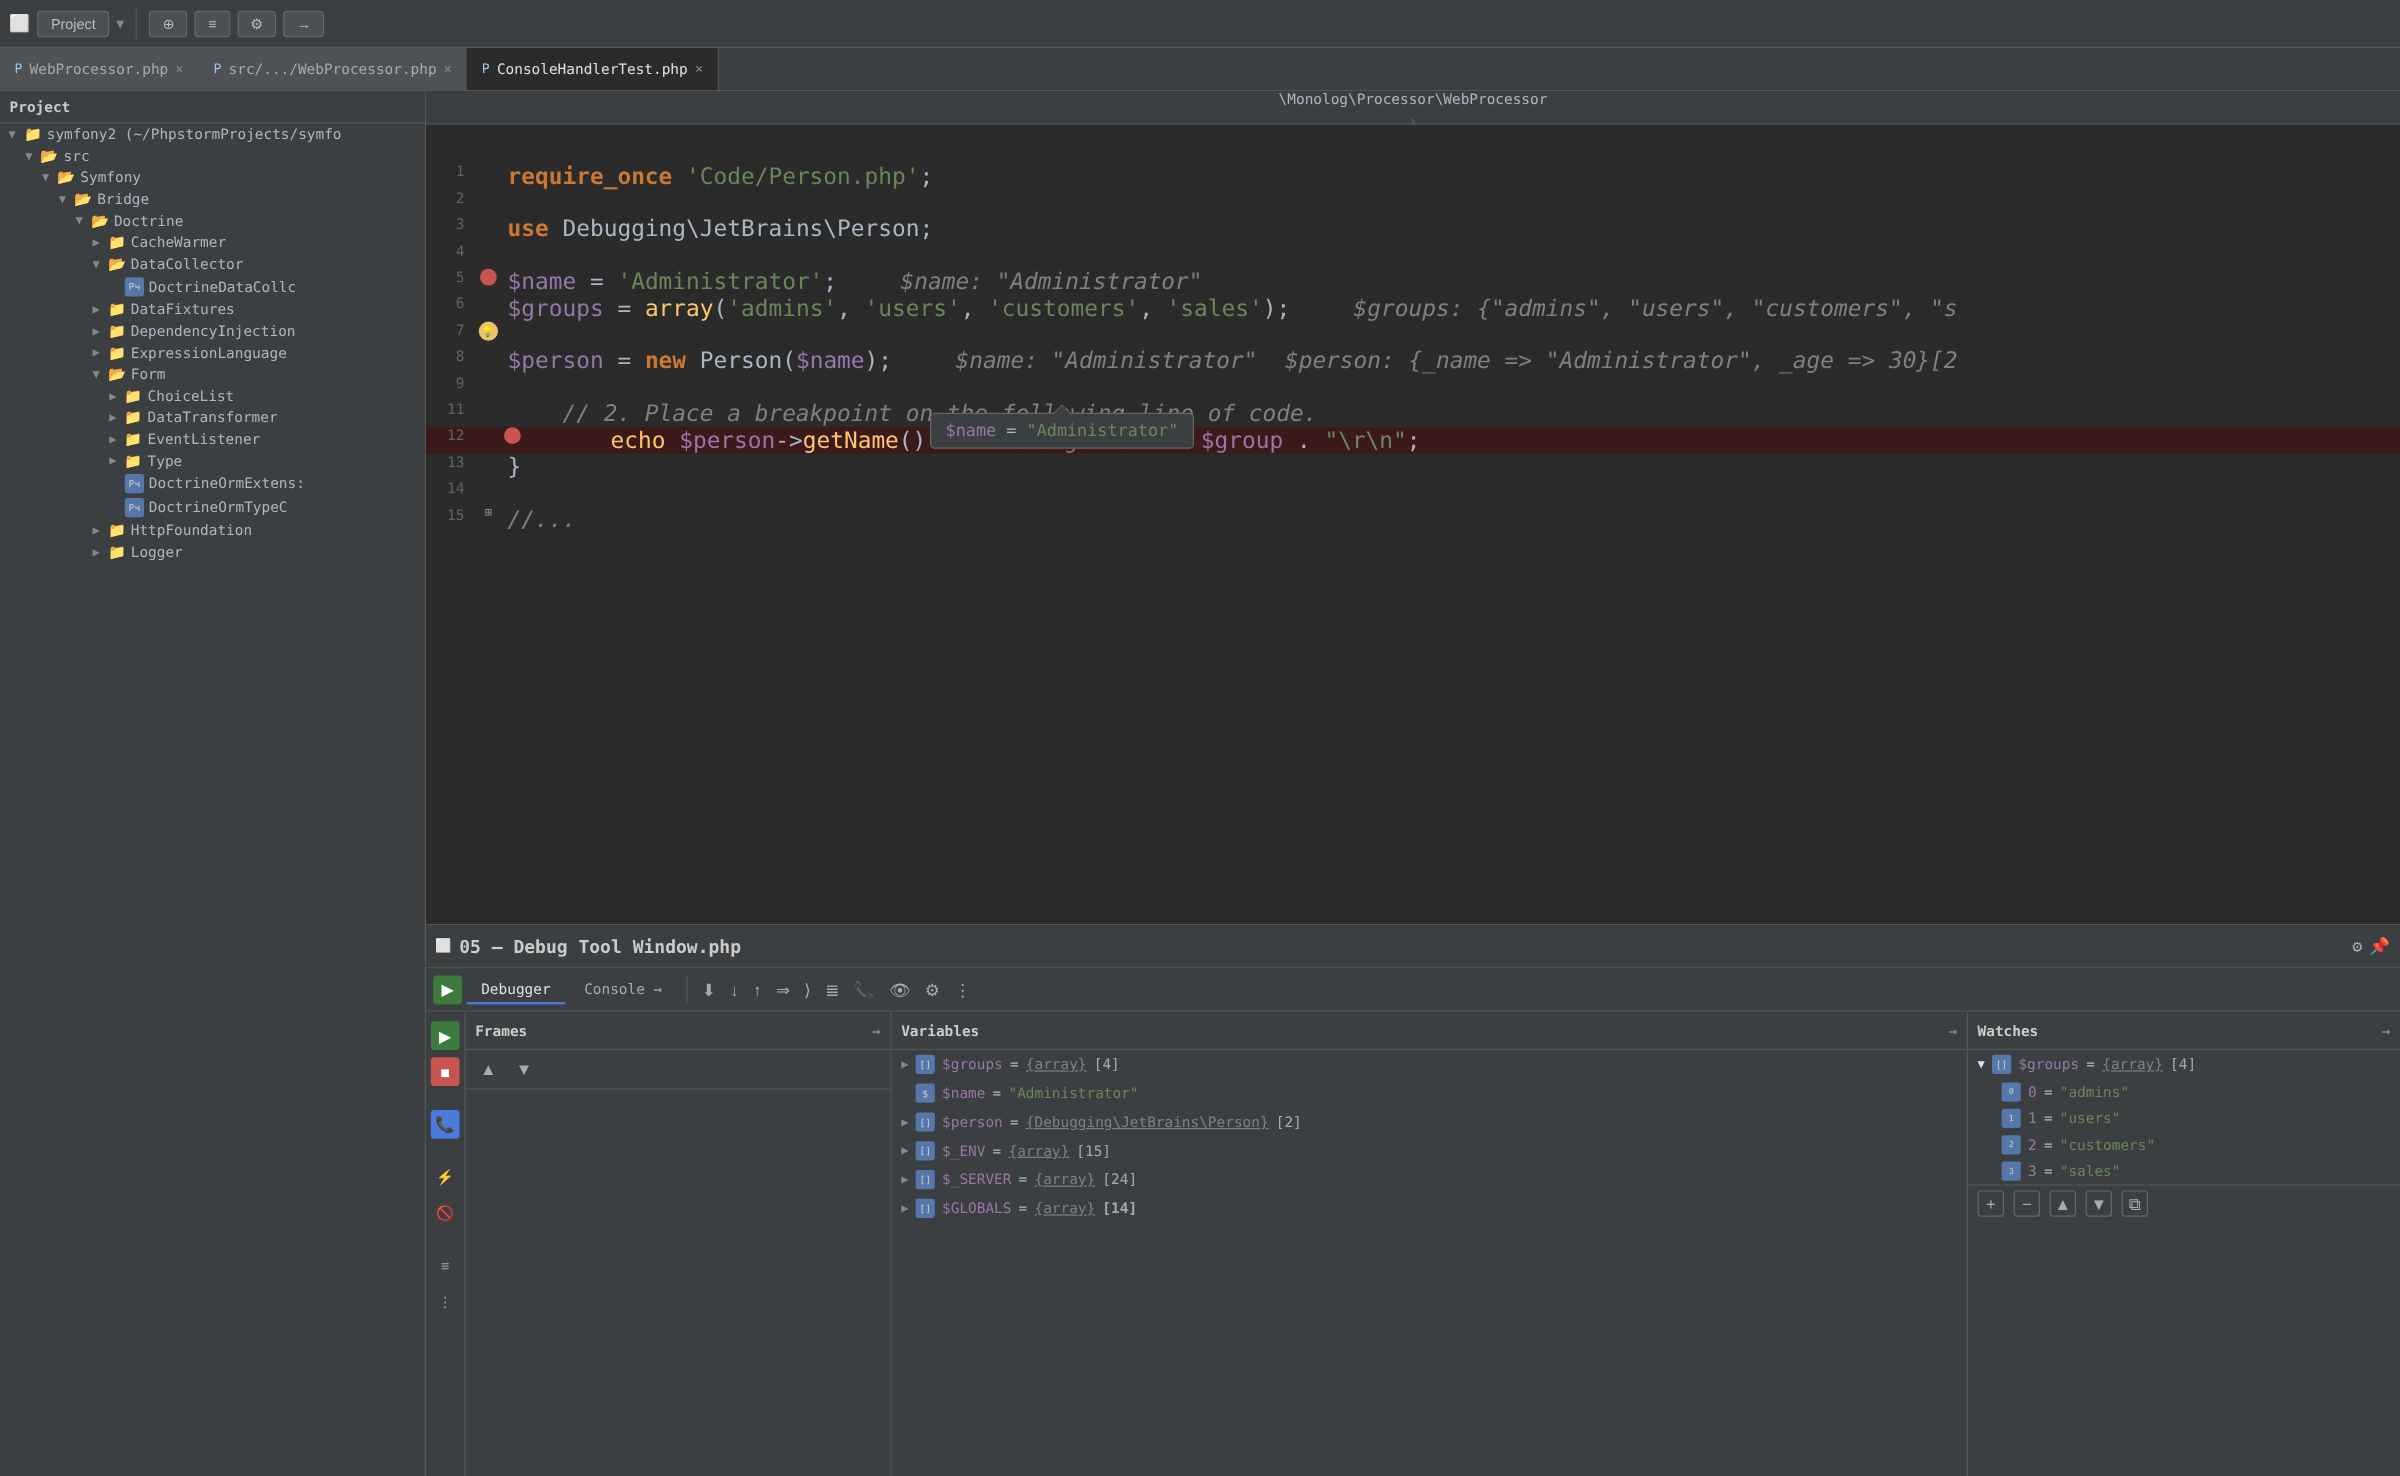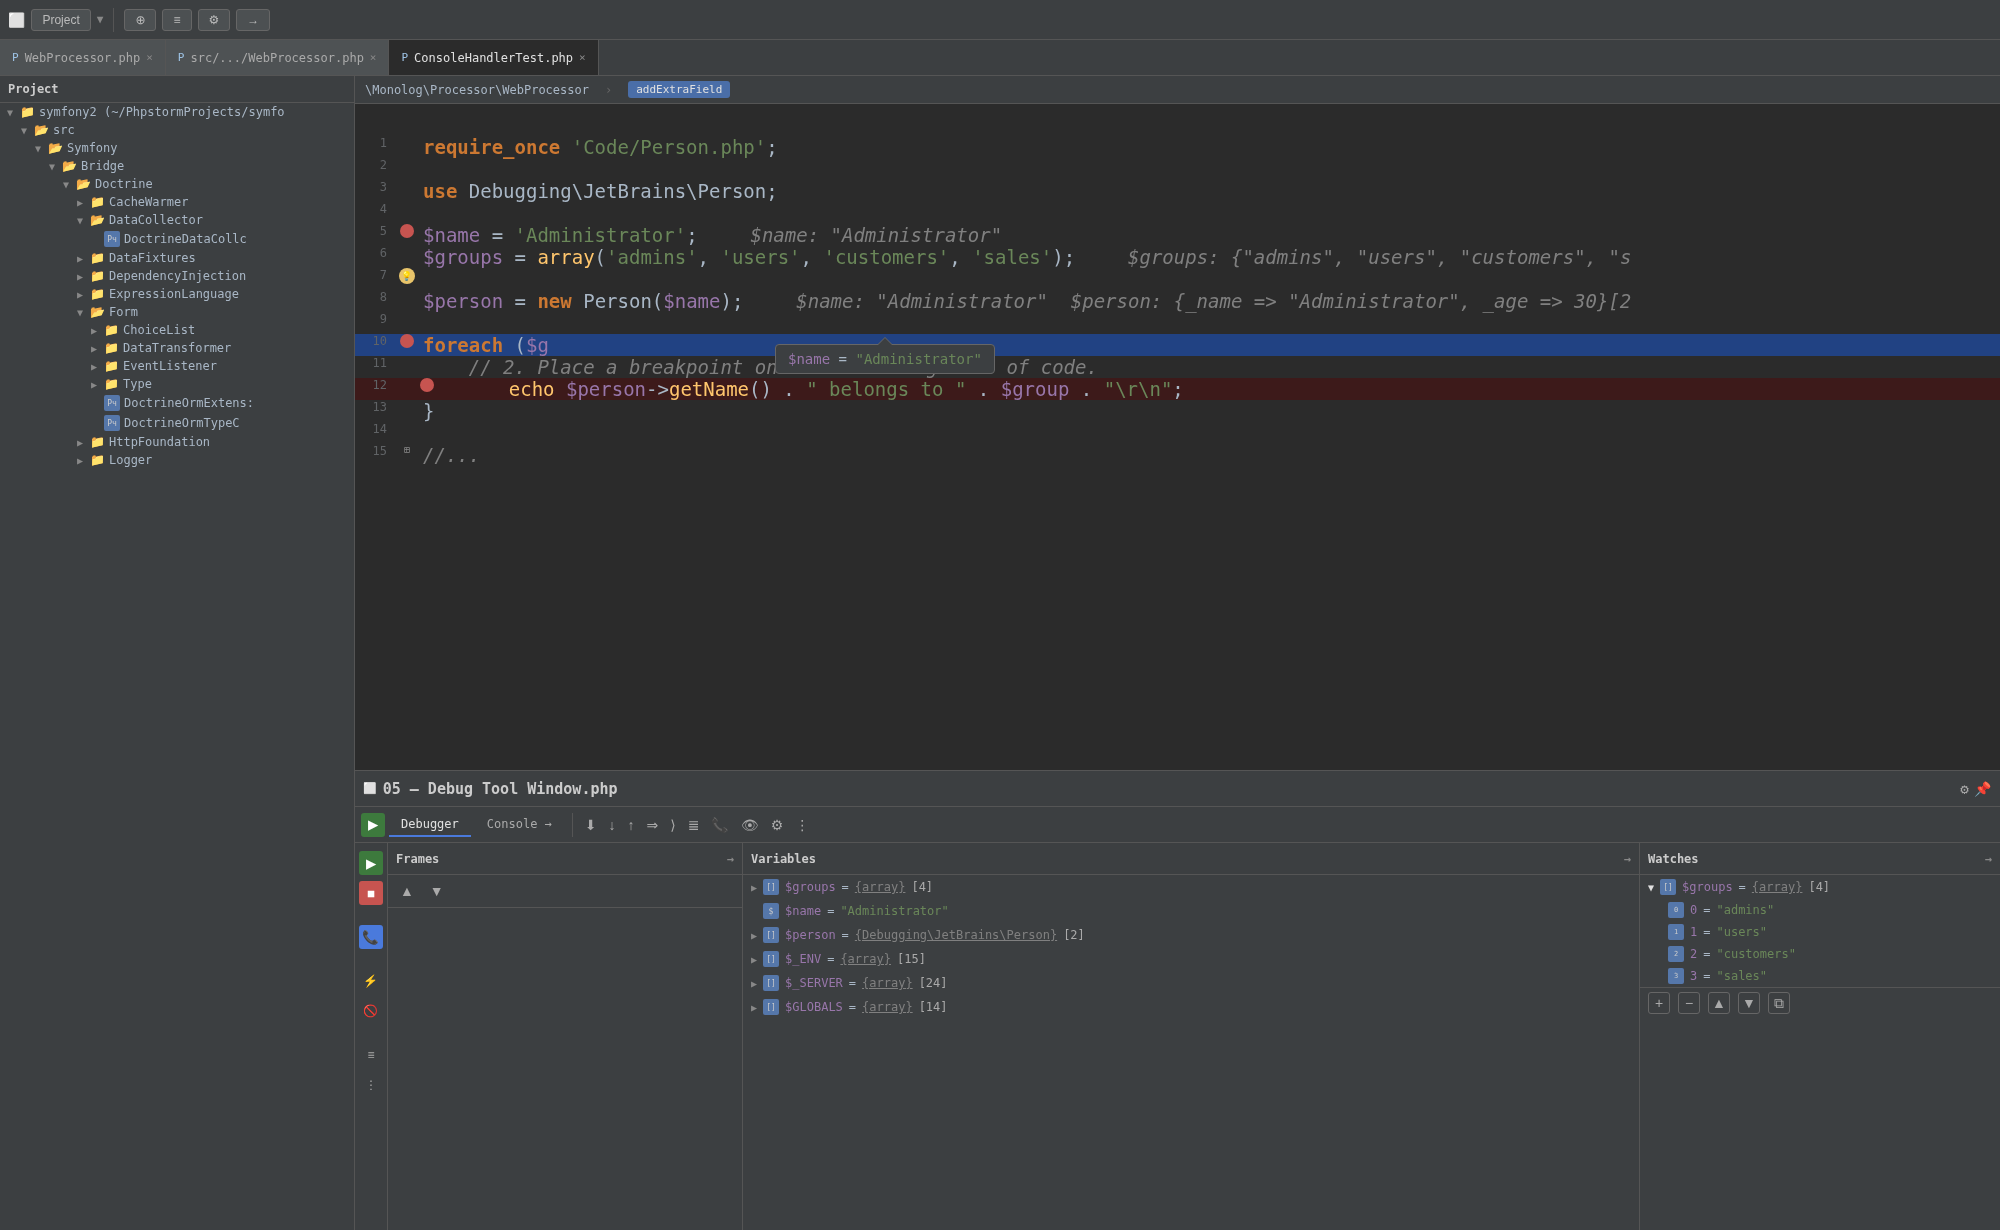--- a/index.html
+++ b/index.html
@@ -112,22 +112,23 @@
     }
 
     
     .breadcrumb-bar {
       height: 28px;
       background: #3c3f41;
       border-bottom: 1px solid #555;
       display: flex;
       align-items: center;
       padding: 0 10px;
-      gap: 16px;
-      font-size: 12px;
+      gap: 4px;
+      font-size: 12px;
+      flex-direction: column;
     }
     .breadcrumb-item {
       color: #a9b7c6;
     }
     .breadcrumb-method {
       background: #4a6ea8;
       color: #e0e0e0;
       padding: 2px 8px;
       border-radius: 3px;
       font-size: 11px;
@@ -694,27 +695,20 @@
         <div class="line-marker"></div>
         <div class="line-content"><span class="var">$person</span> = <span class="kw">new</span> <span class="cls">Person</span>(<span class="var">$name</span>);  <span class="inline-val">$name: "Administrator"  $person: {_name =&gt; "Administrator", _age =&gt; 30}[2</span></div>
       </div>
 
       <div class="code-line">
         <div class="line-gutter">9</div>
         <div class="line-marker"></div>
         <div class="line-content"></div>
       </div>
 
-      <div class="code-line highlighted">
-        <div class="line-gutter">10</div>
-        <div class="line-marker">
-            <span class="breakpoint"></span>
-          </div>
-        <div class="line-content"><span class="kw">foreach</span> (<span class="var">$g</span></div>
-      </div>
 
       <div class="tooltip-popup">
         <div class="tooltip-arrow"></div>
         <div class="tooltip-arrow2"></div>
         <span class="var">$name</span>
         <span> = </span>
         <span class="str">"Administrator"</span>
       </div>
 
       <div class="code-line">
@@ -851,21 +845,21 @@
             <span class="var-type">{array}</span>
             <span style="color:#aaa;">[24]</span>
           </div>
 
           <div class="var-item">
             <span class="var-arrow">▶</span>
             <span class="var-icon" style="background:#5577aa;">[]</span>
             <span class="var-name">$GLOBALS</span>
             <span class="var-eq"> = </span>
             <span class="var-type">{array}</span>
-            <span style="color:#aaa;">[14]</span>
+            <span style="color:#aaa;font-weight:bold;">[14]</span>
           </div>
         </div>
 
         <div class="watches-panel">
           <div class="panel-header">
             <span>Watches</span>
             <span class="panel-header-arrow">→</span>
           </div>
 
           <div class="var-item" style="padding-left:8px;">

